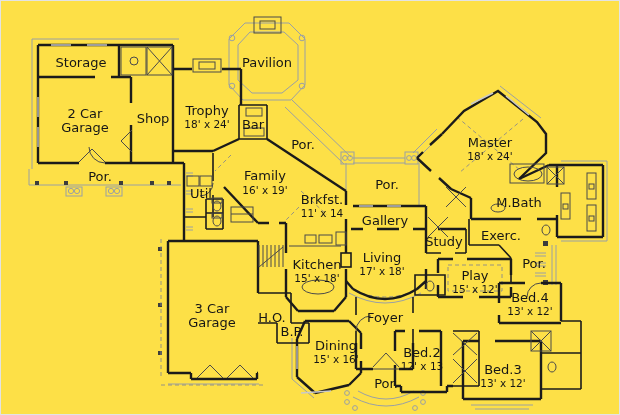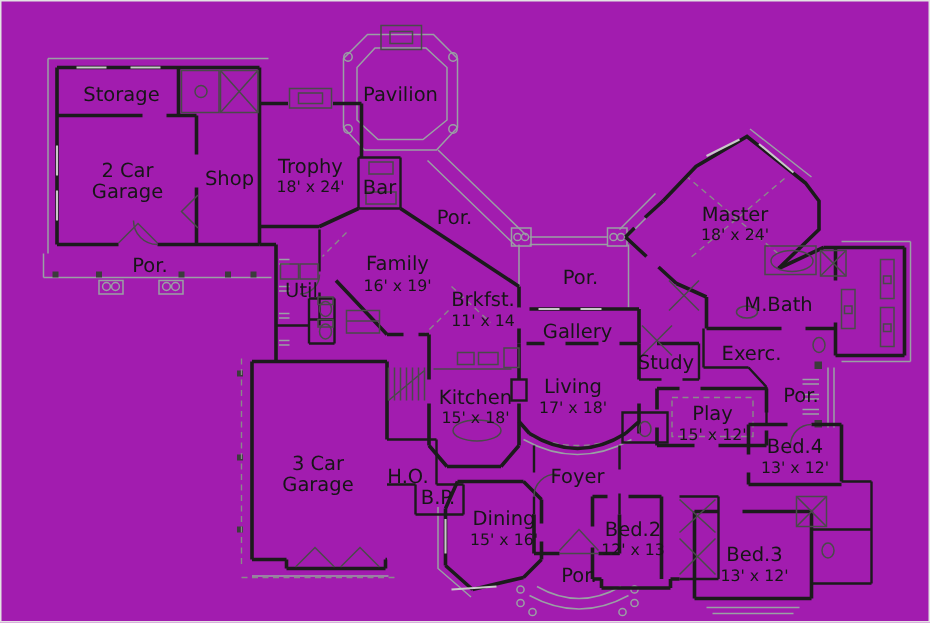--- a/index.html
+++ b/index.html
@@ -1,17 +1,17 @@
 <!DOCTYPE html>
 <html><head>
 <meta charset="utf-8">
 <style>
   html,body{margin:0;padding:0;background:#ffffff;}
   .sheet{
-    position:relative;width:620px;height:415px;background:#a21caf;
+    position:relative;width:620px;height:415px;background:#fde047;
     border:1px solid #e3e3e3;box-sizing:border-box;overflow:hidden;
     font-family:"DejaVu Sans","Liberation Sans",sans-serif;
   }
   svg{display:block;}
   .room-name{font-family:"DejaVu Sans","Liberation Sans",sans-serif;font-size:13px;fill:#161616;}
   .room-dims{font-family:"DejaVu Sans","Liberation Sans",sans-serif;font-size:10.5px;fill:#161616;}
   .walls path{stroke:#1b1b1b;stroke-width:2.4;fill:none;stroke-linecap:butt;}
   .walls2 path{stroke:#1b1b1b;stroke-width:1.6;fill:none;}
   .thin path,.thin line{stroke:#9aa0a4;stroke-width:1;fill:none;}
   .thin circle{stroke:#9aa0a4;stroke-width:1;fill:none;}

